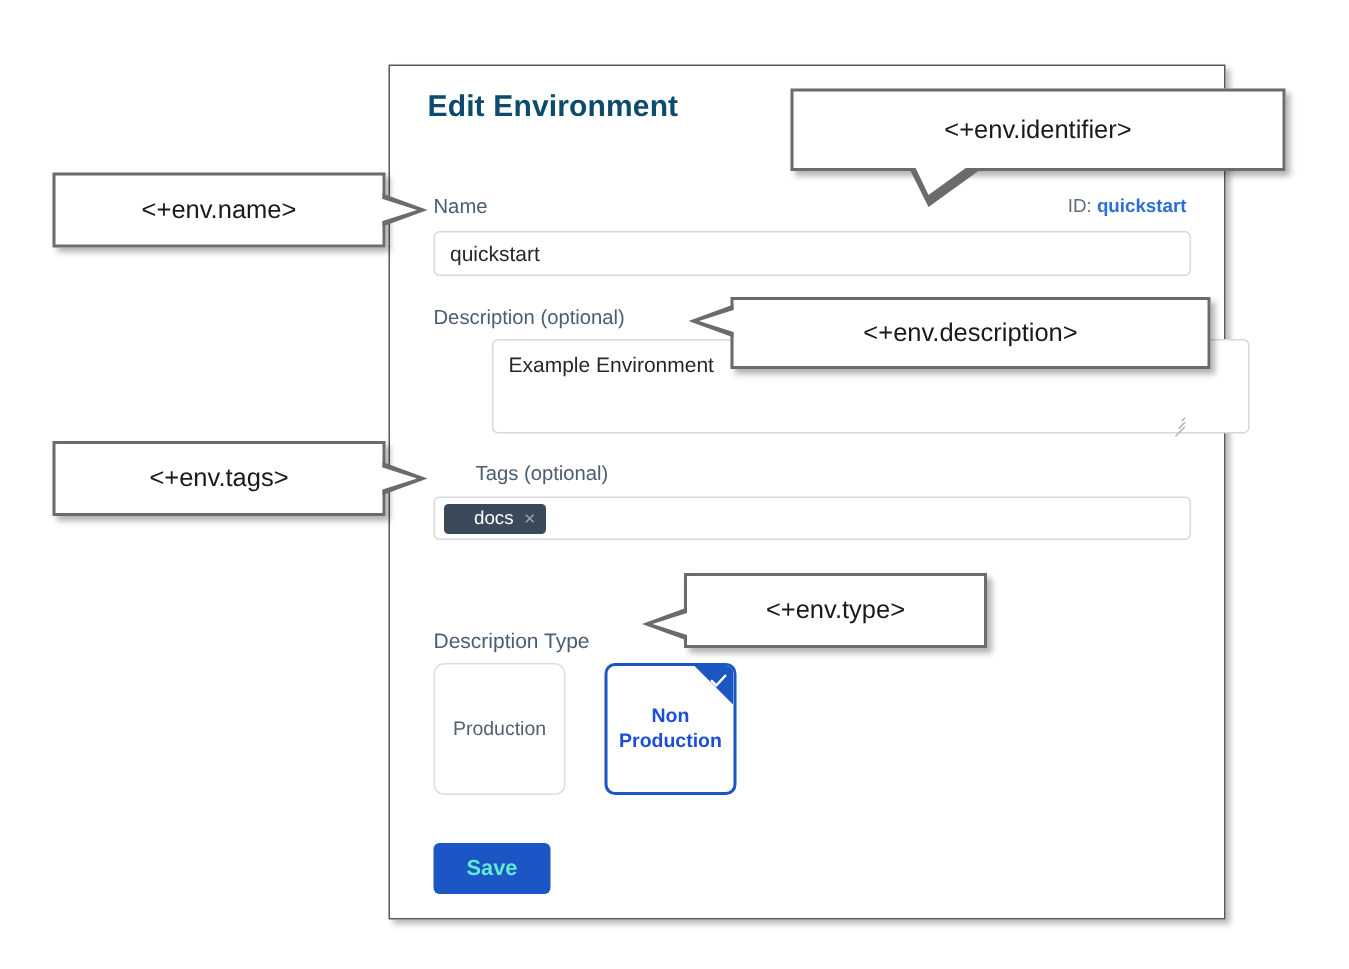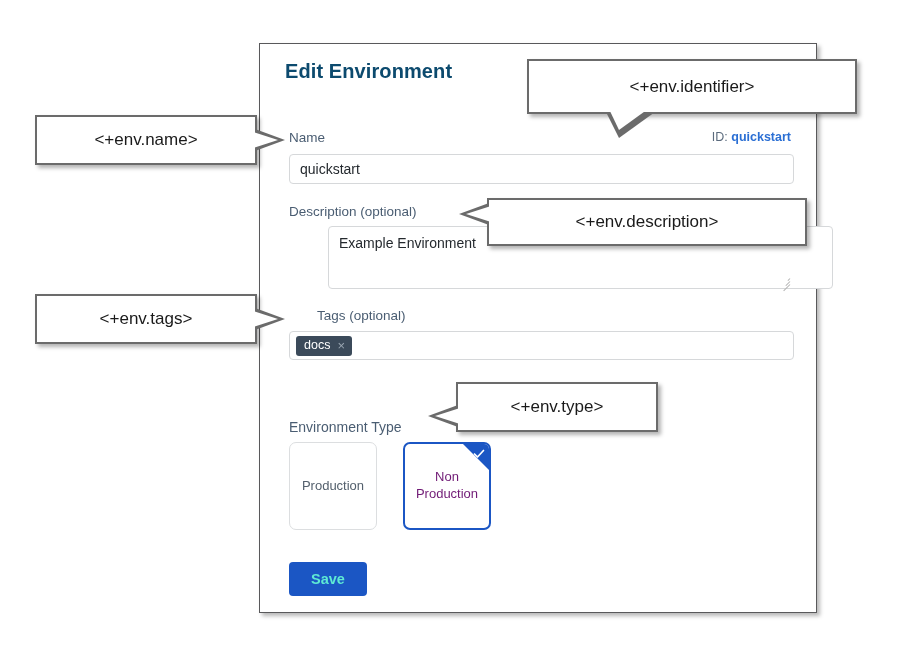--- a/index.html
+++ b/index.html
@@ -138,21 +138,21 @@
     padding: 0 6px;
   }
   .tag-chip {
     display: inline-flex;
     align-items: center;
     gap: 7px;
     background: #3b4a5a;
     color: #ffffff;
     border-radius: 3px;
     font-size: 12.5px;
-    padding: 3px 7px 4px 8px;
+    padding: 3px 7px 4px 20px;
     line-height: 1;
   }
   .tag-chip .tag-x {
     color: #9aa6b2;
     font-size: 13px;
     line-height: 1;
     cursor: pointer;
   }
 
   #envtype-label { left: 29px; top: 375px; font-size: 14px; }
@@ -178,22 +178,22 @@
     color: #54606d;
     line-height: 1.28;
     position: relative;
     cursor: pointer;
   }
   .env-card.unselected {
     border: 1px solid #dcdee0;
   }
   .env-card.selected {
     border: 2px solid #1b56c4;
-    color: #701a75;
-    font-weight: normal;
+    color: #1d4ed8;
+    font-weight: bold;
   }
   .corner-check {
     position: absolute;
     top: 0;
     right: 0;
     width: 0;
     height: 0;
     border-top: 26px solid #1b56c4;
     border-left: 26px solid transparent;
     border-top-right-radius: 5px;
@@ -333,21 +333,21 @@
     </div>
 
   <div class="field-label" id="tags-label">Tags (optional)</div>
   <div id="tags-box">
     <span class="tag-chip">
       <span>docs</span>
       <span class="tag-x">×</span>
     </span>
   </div>
 
-  <div class="field-label" id="envtype-label">Environment Type</div>
+  <div class="field-label" id="envtype-label">Description Type</div>
   <div id="envtype-cards">
     <div class="env-card unselected">
       <span>Production</span>
     </div>
     <div class="env-card selected">
       <span>Non Production</span>
       <span class="corner-check">
         <svg viewBox="0 0 12 12" xmlns="http://www.w3.org/2000/svg">
           <path d="M1.5 6 L4.5 9 L10.5 2.5" stroke="#ffffff" stroke-width="1.7" fill="none" stroke-linecap="round" stroke-linejoin="round"></path>
         </svg>

